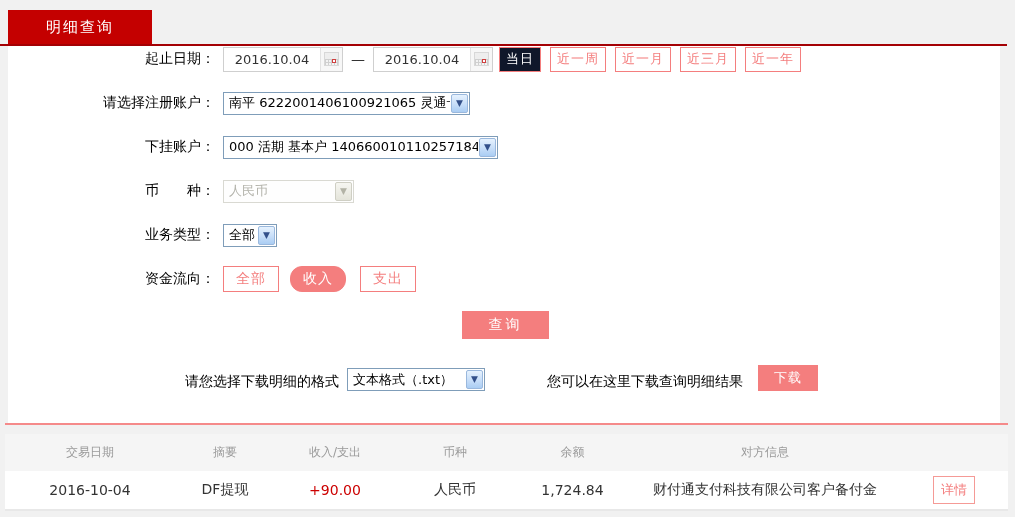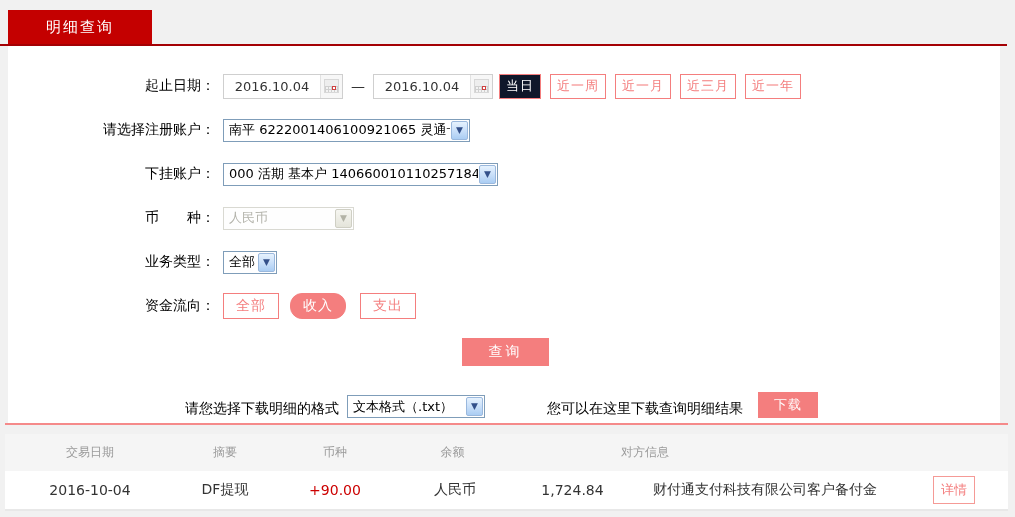--- a/index.html
+++ b/index.html
@@ -16,21 +16,21 @@
   .tab {
     margin-left:8px; width:144px; height:34px; background:#c40000; color:#fff;
     display:flex; align-items:center; justify-content:center;
     font-size:15px; letter-spacing:2px; cursor:pointer;
   }
   .red-line { width:1007px; height:2px; background:#a40004; }
 
   
   .panel {
     margin-left:8px; width:992px; height:377px; background:#fff;
-    padding-top:27px; overflow:hidden;
+    overflow:hidden;
   }
   .form-row { display:flex; align-items:center; height:26px; margin-bottom:18px; }
   .form-label {
     width:207px; text-align:right; font-size:14px; color:#000; flex:none;
     white-space:pre;
   }
 
   
   .date-input {
     margin-left:8px; width:120px; height:25px; border:1px solid #cfcfcf;
@@ -244,20 +244,21 @@
       <button class="dl-btn">下载</button>
     </div>
   </div>
 
   <div class="pink-sep"></div>
 
   <div class="table">
     <div class="thead">
       <span class="c c1">交易日期</span>
       <span class="c c2">摘要</span>
+      <span class="c c3">收入/支出</span>
       <span class="c c4">币种</span>
       <span class="c c5">余额</span>
       <span class="c c6">对方信息</span>
       <span class="c c7"></span>
     </div>
     <div class="trow">
       <span class="c c1">2016-10-04</span>
       <span class="c c2">DF提现</span>
       <span class="c c3 amount-in">+90.00</span>
       <span class="c c4">人民币</span>

